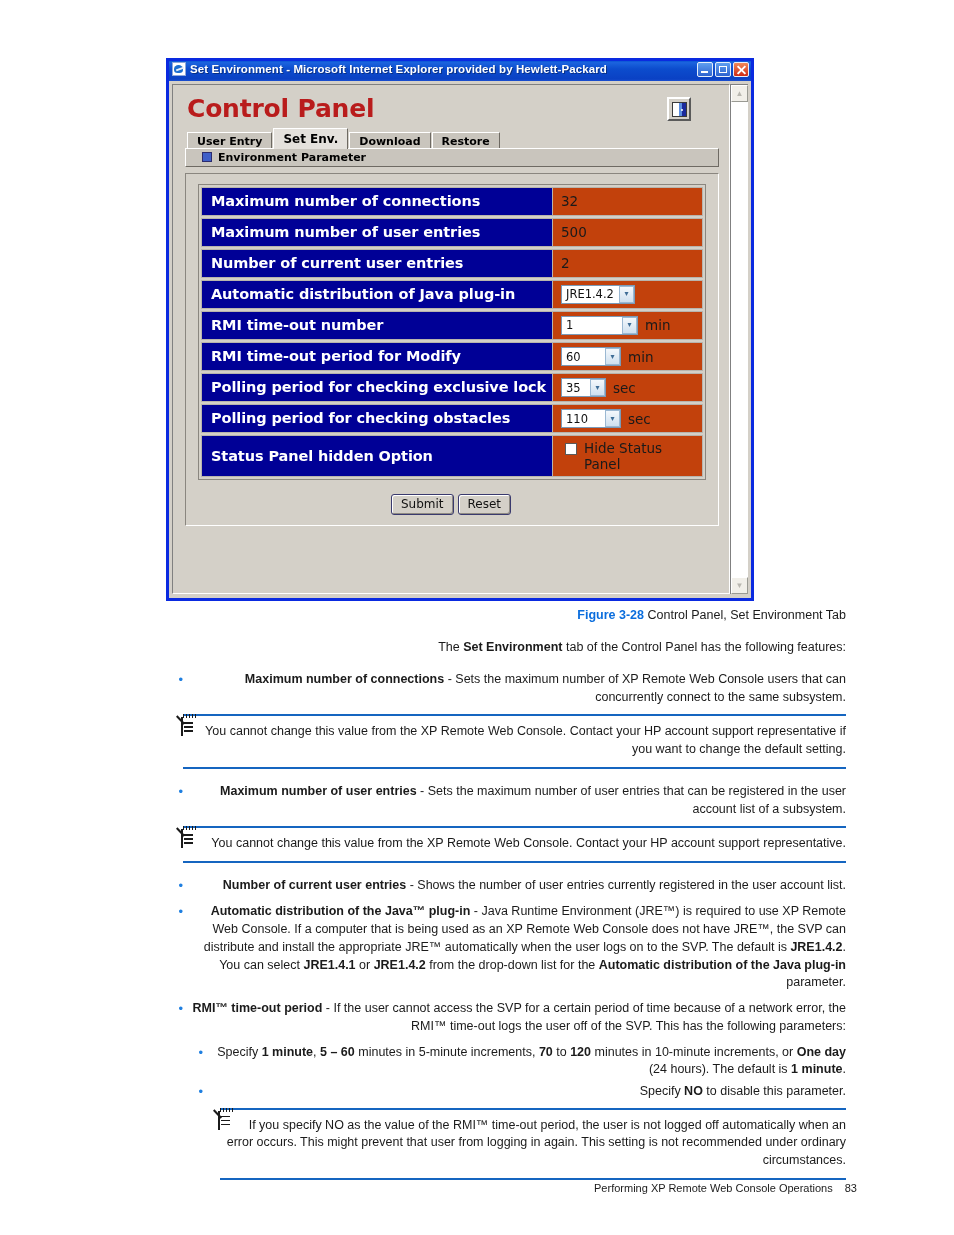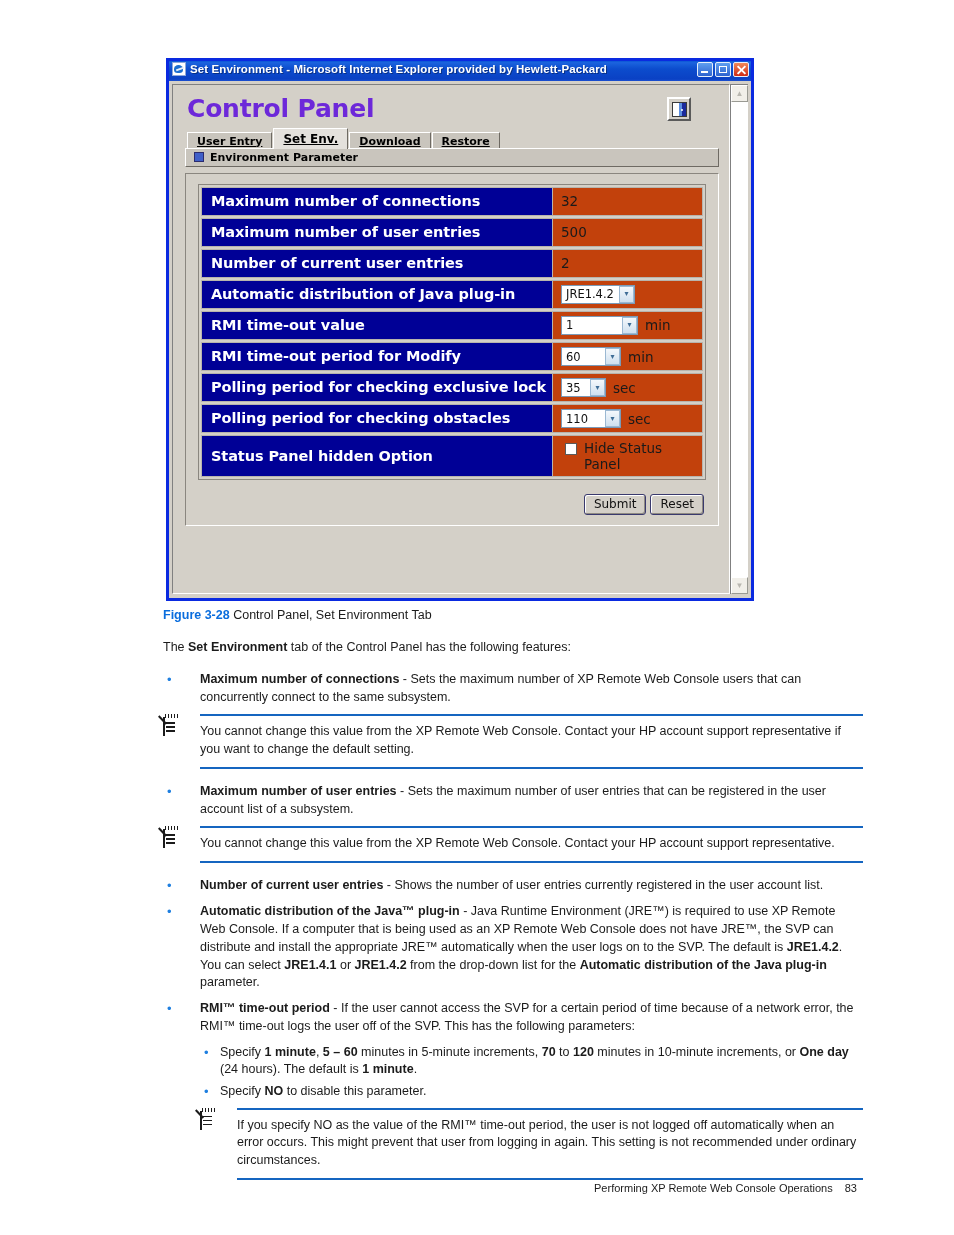--- a/index.html
+++ b/index.html
@@ -144,21 +144,21 @@
   }
   .cp-header {
     display: flex;
     align-items: flex-start;
     justify-content: space-between;
   }
   .cp-title {
     font-family: "DejaVu Sans", sans-serif;
     font-size: 25px;
     font-weight: bold;
-    color: #6d28d9;
+    color: #b91c1c;
     letter-spacing: -0.2px;
     margin: 2px 0 0 2px;
     line-height: 1.1;
   }
   .exit-btn {
     width: 24px; height: 24px;
     background: #d4d0c8;
     border: 2px solid;
     border-color: #ffffff #5a5a5a #5a5a5a #ffffff;
     box-sizing: border-box;
@@ -181,21 +181,20 @@
     background: #ffffff;
     border-radius: 50%;
   }
 
   
   .tabs {
     display: flex;
     align-items: flex-end;
     margin: 5px 0 0 2px;
     height: 21px;
-    text-decoration: underline;
   }
   .tab {
     font-family: "DejaVu Sans", sans-serif;
     font-size: 11px;
     font-weight: bold;
     color: #000000;
     background: #c9c5bd;
     border: 1px solid;
     border-color: #ffffff #6e6a63 #6e6a63 #ffffff;
     padding: 2px 9px 2px 9px;
@@ -219,21 +218,21 @@
     height: 1px;
   }
 
   .section-head {
     background: #c9c5bd;
     border: 1px solid;
     border-color: #ffffff #6e6a63 #6e6a63 #ffffff;
     height: 19px;
     display: flex;
     align-items: center;
-    padding-left: 8px;
+    padding-left: 16px;
     box-sizing: border-box;
     margin-top: -1px;
     position: relative;
     z-index: 1;
   }
   .section-head .sq {
     width: 10px; height: 10px;
     background: #3f5fc8;
     border: 1px solid #2b2b6e;
     box-sizing: border-box;
@@ -337,45 +336,46 @@
     border: 1px solid #5a5a5a;
     background: #ffffff;
     box-sizing: border-box;
     margin: 2px 7px 0 4px;
     flex: 0 0 auto;
   }
   .cb-text { font-size: 13.5px; font-family: "DejaVu Sans", sans-serif; color:#1a1a1a; }
 
   .btn-row {
     display: flex;
-    justify-content: flex-end;
+    justify-content: center;
     gap: 4px;
     margin-top: 14px;
     padding-right: 2px;
   }
   .btn {
     font-family: "DejaVu Sans", sans-serif;
     font-size: 12px;
     color: #111;
     background: #d4d0c8;
     border: 1px solid #3a3a6e;
     border-radius: 3px;
     padding: 2px 9px;
     box-shadow: inset -1px -1px 0 #8e8a83, inset 1px 1px 0 #ffffff;
     line-height: 15px;
   }
 
   
   .doc {
     position: absolute;
-    left: 163px;
+    left: 146px;
     top: 608px;
     width: 700px;
     font-family: "Liberation Sans", sans-serif;
     color: #1b1b1b;
+    text-align: right;
   }
   .fig-caption {
     font-size: 12.5px;
     margin-bottom: 17px;
   }
   .fig-caption .figno {
     color: #0a6ddd;
     font-weight: bold;
   }
   .intro {
@@ -531,21 +531,21 @@
               <div class="pkey">Automatic distribution of Java plug-in</div>
               <div class="pval">
                 <span class="fake-select sz-jre">
                   <span class="txt">JRE1.4.2</span>
                   <span class="arrowbox">▾</span>
                 </span>
               </div>
             </div>
 
             <div class="prow">
-              <div class="pkey">RMI time-out value</div>
+              <div class="pkey">RMI time-out number</div>
               <div class="pval">
                 <span class="fake-select sz-wide">
                   <span class="txt">1</span>
                   <span class="arrowbox">▾</span>
                 </span>
                 <span class="unit">min</span>
               </div>
             </div>
 
             <div class="prow">

